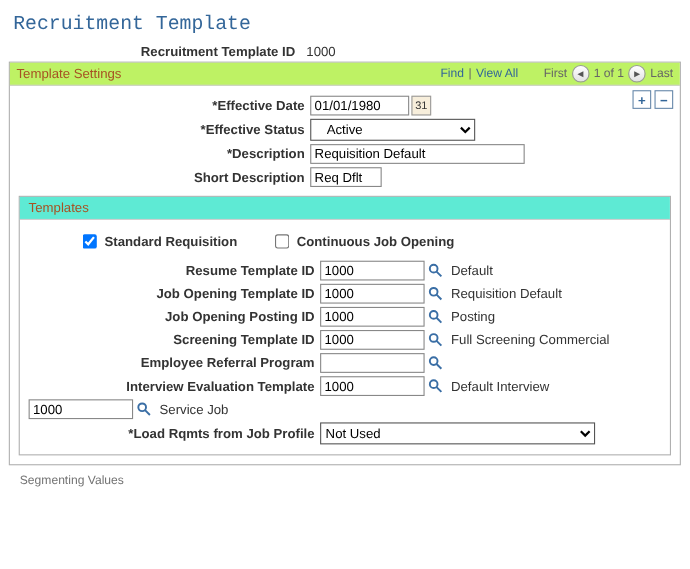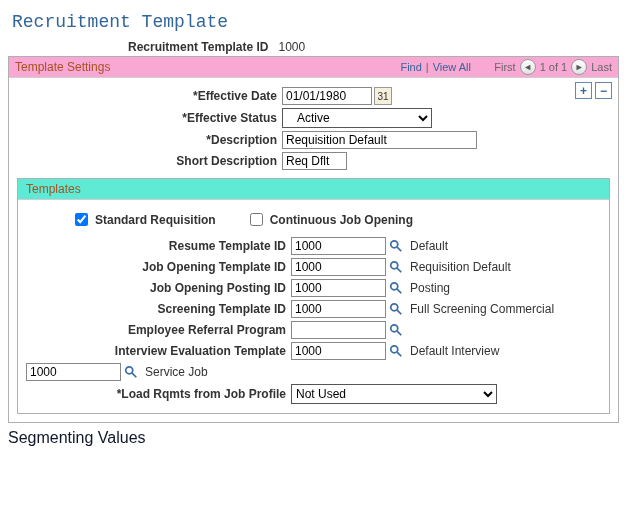--- a/index.html
+++ b/index.html
@@ -31,21 +31,21 @@
     margin-bottom: 6px;
     padding: 0;
     position: relative;
     background: #fff;
   }
   .section-header {
     display: flex;
     align-items: center;
     justify-content: space-between;
     padding: 2px 6px;
-    background: #f9a8d4;
+    background: #bef264;
     border-bottom: 1px solid #cfcfcf;
   }
   .section-title {
     color: #a65223;
     font-size: 12px;
   }
   .section-nav {
     display: flex;
     align-items: center;
     gap: 4px;
@@ -174,26 +174,27 @@
     gap: 30px;
     margin: 4px 0 8px 45px;
     font-weight: bold;
   }
   .checkrow label { display: flex; align-items: center; gap: 4px; }
   .w-date { width: 90px; }
   .w-select { width: 150px; padding-left: 10px; }
   .w-desc { width: 195px; }
   .w-short { width: 65px; }
   .w-id { width: 95px; }
-  .w-load { width: 206px; }
+  .w-load { width: 250px; }
   .bottom-link {
-    color: #0f172a;
-    font-size: 16px;
+    color: #737373;
+    font-size: 11px;
     text-decoration: none;
     cursor: pointer;
+    margin-left: 10px;
   }
 </style>
 </head>
 <body>
 
 
 
 <h1 class="page-title">Recruitment Template</h1>
 
 <div class="id-row">

